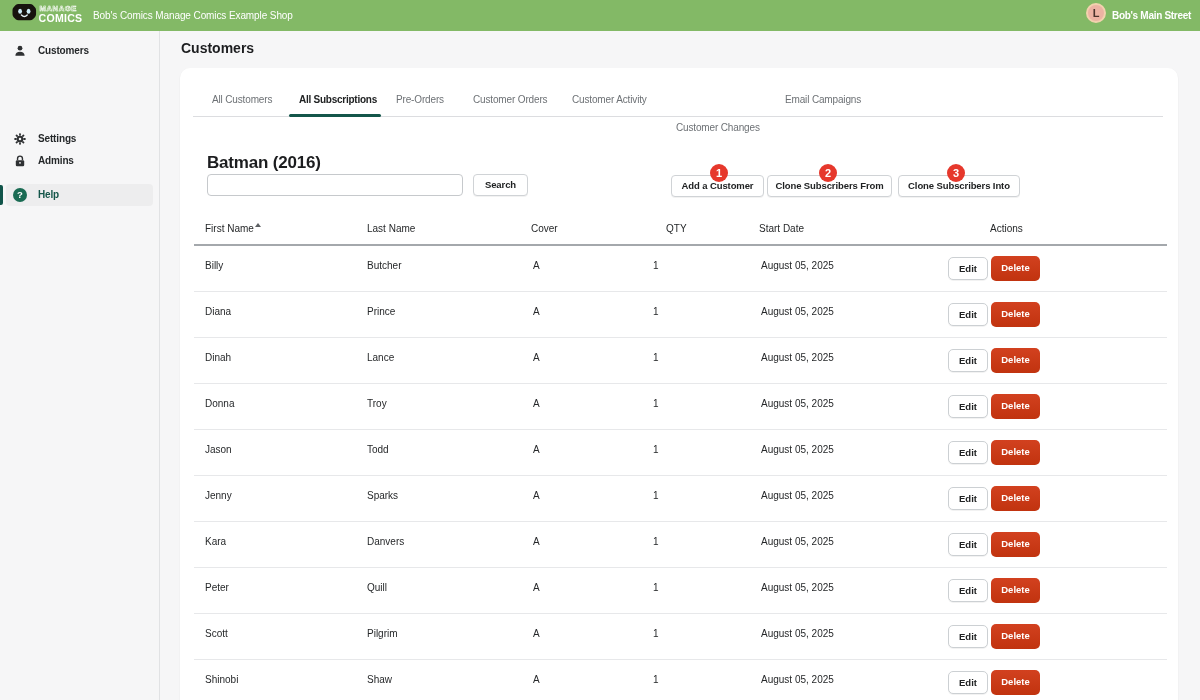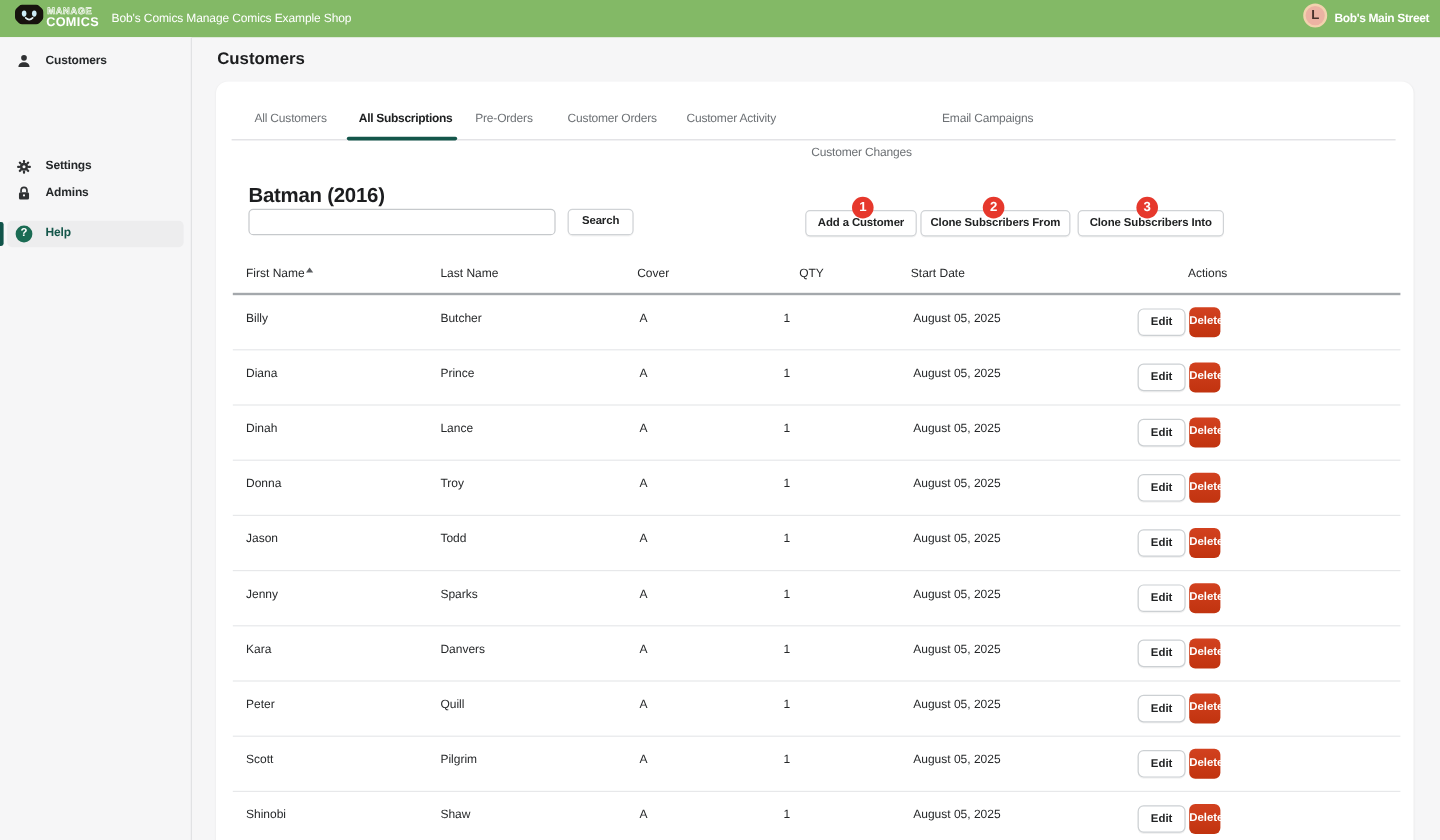--- a/index.html
+++ b/index.html
@@ -60,21 +60,21 @@
   #thead { position:relative; height:30px; border-bottom:2px solid #a4a8ac; font-size:10px; color:#26282a; }
   #thead span { position:absolute; top:7px; }
   .caret { position:absolute; left:61px; top:10px; width:0; height:0; border-left:3.5px solid transparent;
     border-right:3.5px solid transparent; border-bottom:4.5px solid #5c5f62; }
   .row { position:relative; height:46px; border-bottom:1px solid #e7e8ea; font-size:10px; color:#26282a; }
   .row span { position:absolute; top:14px; }
   .c1 { left:11px; } .c2 { left:173px; } .c3 { left:339px; } .c4 { left:459px; } .c5 { left:567px; }
   .edit { position:absolute; left:754px; top:11px; width:40px; height:23px; background:#fff;
     border:1px solid #ccd0d3; border-radius:5px; box-shadow:0 1px 0 rgba(0,0,0,0.05);
     font-size:9.5px; font-weight:bold; text-align:center; line-height:21px; color:#202223; }
-  .del { position:absolute; left:797px; top:10px; width:26px; height:25px;
+  .del { position:absolute; left:797px; top:10px; width:49px; height:25px;
     background:linear-gradient(180deg,#d2411f,#c1330f); border:none; border-radius:5px;
     font-size:9.5px; font-weight:bold; text-align:center; line-height:24px; color:#fff; }
 </style>
 </head>
 <body>
 
 <div id="topbar">
   <svg id="logo" width="80" height="26" viewBox="0 0 80 26">
     <path d="M7.2 1 L19.3 1 Q21 1 22.2 2.2 L24.3 4.3 Q25.5 5.5 25.5 7.2 L25.5 11.8 Q25.5 13.5 24.3 14.7 L22.2 16.8 Q21 18 19.3 18 L7.2 18 Q5.5 18 4.3 16.8 L2.2 14.7 Q1 13.5 1 11.8 L1 7.2 Q1 5.5 2.2 4.3 L4.3 2.2 Q5.5 1 7.2 1 Z" fill="#17130e"></path>
     <ellipse cx="8.9" cy="8.6" rx="2" ry="2.7" fill="#cdecf7"></ellipse>

